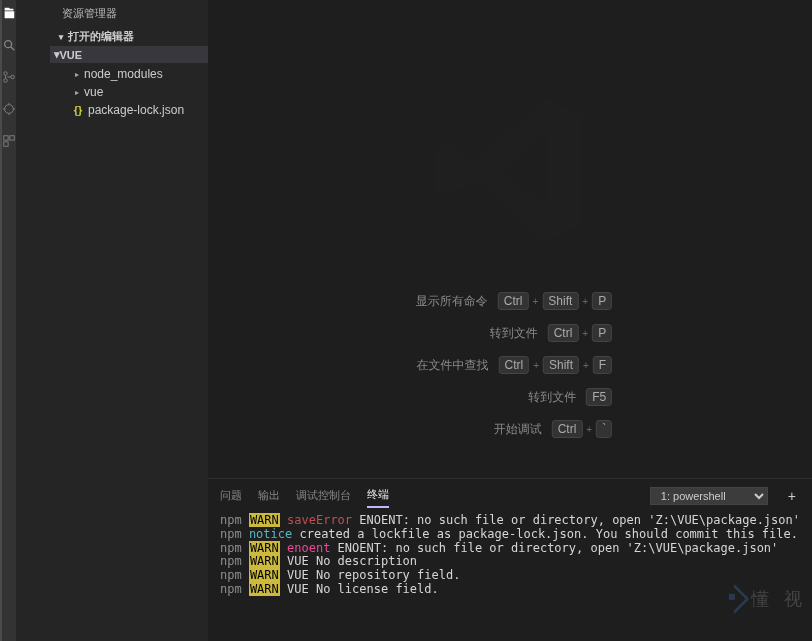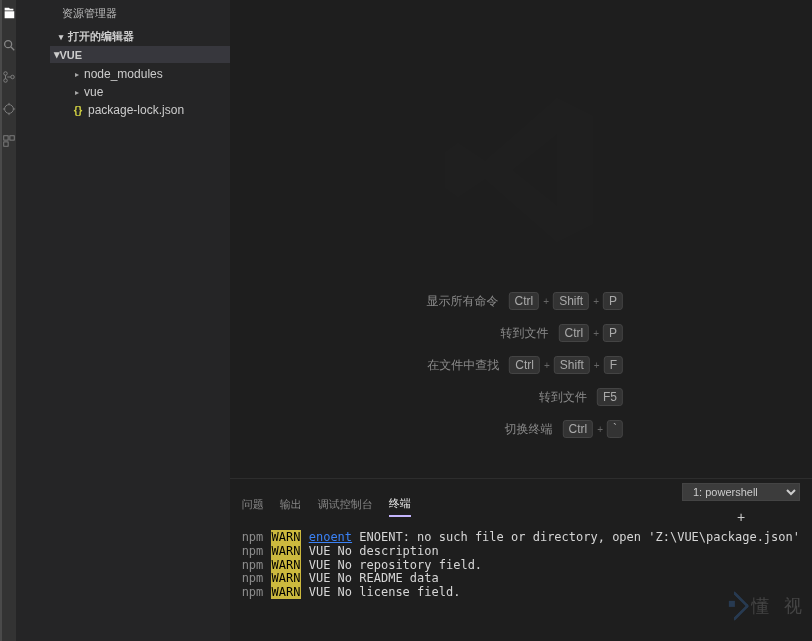--- a/index.html
+++ b/index.html
@@ -149,22 +149,21 @@
   cursor: pointer;
 }
 .panel-tab.active {
   color: #e7e7e7;
   border-bottom: 2px solid #c4b5fd;
 }
 .panel-controls {
   margin-left: auto;
   display: flex;
   align-items: center;
-  gap: 8px;
-  flex-direction: column;
+  gap: 16px;
 }
 .terminal-select {
   background: #3c3c3c;
   border: 1px solid #444444;
   color: #cccccc;
   font-size: 11px;
   padding: 1px 6px;
   min-width: 118px;
 }
 .plus-btn {
@@ -182,25 +181,25 @@
   overflow: hidden;
   color: #cccccc;
   position: relative;
 }
 .term-line { white-space: pre; }
 .c-npm { color: #8d8d8d; }
 .c-white { color: #d6d6d6; }
 .c-warn { color: #000000; background: #ccb93e; padding: 0 1px; }
 .c-saveerr { color: #c14f4f; }
 .c-notice { color: #56b6c2; }
-.c-enoent { color: #3b82f6; text-decoration: underline; }
+.c-enoent { color: #ec4899; }
 .watermark {
   position: absolute;
   right: 8px;
-  bottom: 24px;
+  bottom: 31px;
   display: flex;
   align-items: center;
   gap: 6px;
   opacity: 0.35;
 }
 .watermark-text {
   font-size: 18px;
   color: #8a8a8a;
   letter-spacing: 2px;
 }
@@ -321,21 +320,21 @@
               <span class="key">F</span>
             </span>
           </div>
           <div class="shortcut-row">
             <span class="shortcut-label">转到文件</span>
             <span class="shortcut-keys">
               <span class="key">F5</span>
             </span>
           </div>
           <div class="shortcut-row">
-            <span class="shortcut-label">切换终端</span>
+            <span class="shortcut-label">开始调试</span>
             <span class="shortcut-keys">
               <span class="key">Ctrl</span>
               <span class="plus">+</span>
               <span class="key">`</span>
             </span>
           </div>
         </div>
     </div>
 
     <div class="panel">
@@ -345,24 +344,25 @@
           <div class="panel-tab">调试控制台</div>
           <div class="panel-tab active">终端</div>
           <div class="panel-controls">
           <select class="terminal-select">
             <option>1: powershell</option>
           </select>
           <span class="plus-btn">+</span>
         </div>
       </div>
       <div class="terminal-body" id="terminal-body">
+        <div class="term-line"><span class="c-npm">npm</span><span class="c-white"> </span><span class="c-warn">WARN</span><span class="c-white"> </span><span class="c-saveerr">saveError</span><span class="c-white"> ENOENT: no such file or directory, open 'Z:\VUE\package.json'</span></div>
+          <div class="term-line"><span class="c-npm">npm</span><span class="c-white"> </span><span class="c-notice">notice</span><span class="c-white"> created a lockfile as package-lock.json. You should commit this file.</span></div>
           <div class="term-line"><span class="c-npm">npm</span><span class="c-white"> </span><span class="c-warn">WARN</span><span class="c-white"> </span><span class="c-enoent">enoent</span><span class="c-white"> ENOENT: no such file or directory, open 'Z:\VUE\package.json'</span></div>
           <div class="term-line"><span class="c-npm">npm</span><span class="c-white"> </span><span class="c-warn">WARN</span><span class="c-white"> VUE No description</span></div>
           <div class="term-line"><span class="c-npm">npm</span><span class="c-white"> </span><span class="c-warn">WARN</span><span class="c-white"> VUE No repository field.</span></div>
-          <div class="term-line"><span class="c-npm">npm</span><span class="c-white"> </span><span class="c-warn">WARN</span><span class="c-white"> VUE No README data</span></div>
           <div class="term-line"><span class="c-npm">npm</span><span class="c-white"> </span><span class="c-warn">WARN</span><span class="c-white"> VUE No license field.</span></div>
           <div class="watermark">
           <div class="wm-logo">
               <div class="wm-inner"></div>
             </div>
           <span class="watermark-text">懂 视</span>
         </div>
       </div>
     </div>
   </div>

